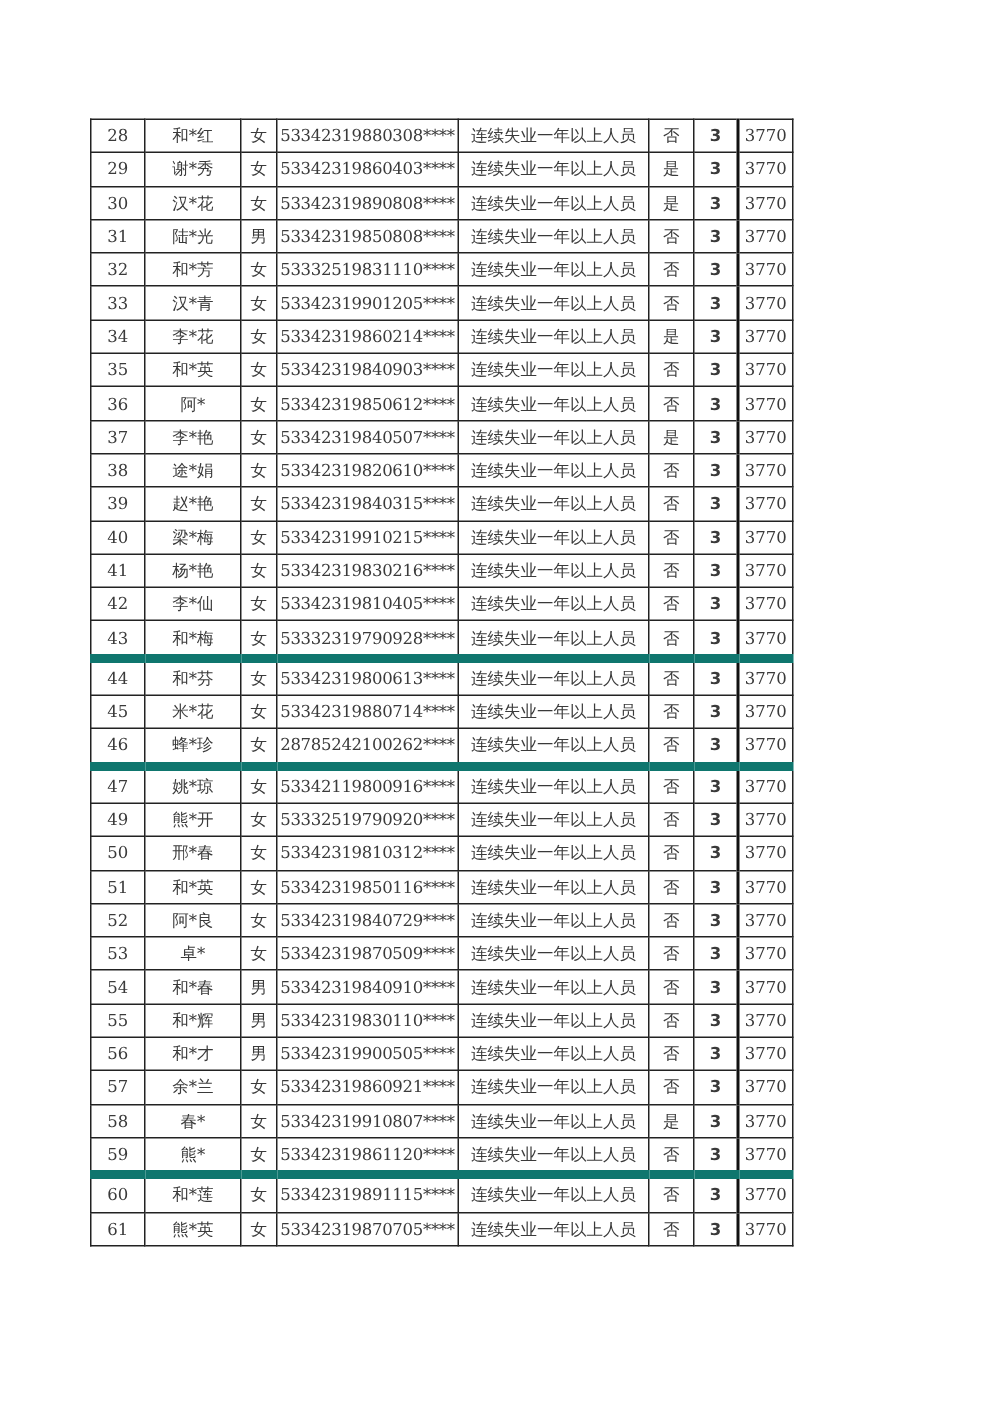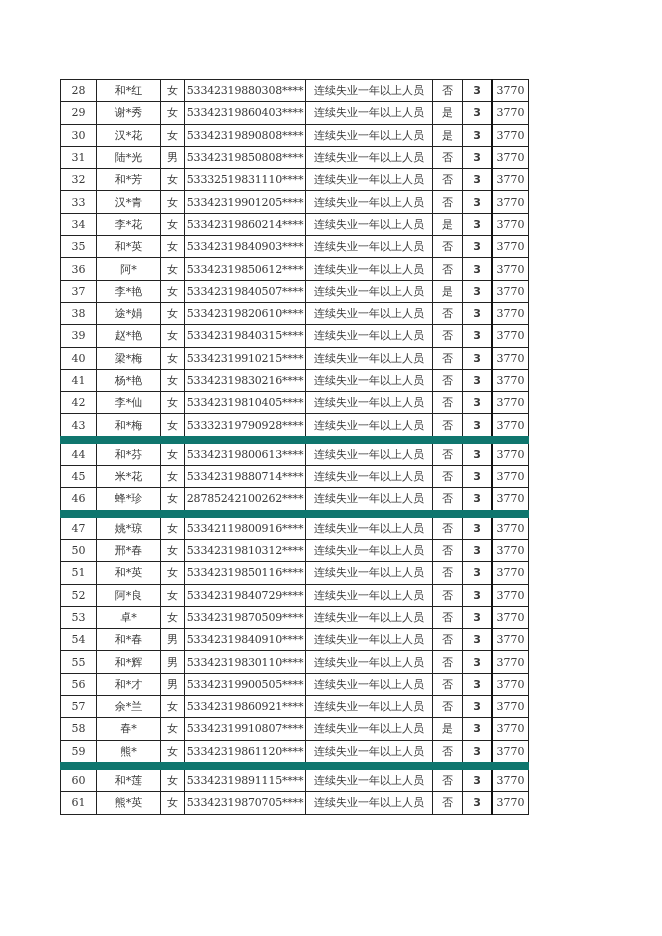--- a/index.html
+++ b/index.html
@@ -31,21 +31,21 @@
       padding: 0;
       text-align: center;
       vertical-align: middle;
       font-size: 11px;
       line-height: 11px;
       white-space: nowrap;
       overflow: hidden;
       color: #3a3a3a;
     }
     table.roster tr.thick-top td {
-      border-top: 8px solid #0f766e;
+      border-top: 6px solid #0f766e;
     }
     td.c-no { width: 35px; }
     td.c-name { width: 63px; }
     td.c-sex { width: 23px; }
     td.c-id { width: 120px; font-size: 10.5px; letter-spacing: -0.2px; margin-left: 38px; }
     td.c-cat { width: 126px; font-size: 11px; }
     td.c-flag { width: 29px; }
     td.c-months { width: 28px; font-family: "DejaVu Sans", "Liberation Sans", sans-serif; font-weight: bold; font-size: 10.5px; color: #111; border-right: 2px solid #111 !important; }
     td.c-amount { width: 35px; font-size: 11px; }
   </style>
@@ -249,20 +249,30 @@
           <td class="c-no">47</td>
           <td class="c-name">姚*琼</td>
           <td class="c-sex">女</td>
           <td class="c-id">53342119800916****</td>
           <td class="c-cat">连续失业一年以上人员</td>
           <td class="c-flag">否</td>
           <td class="c-months">3</td>
           <td class="c-amount">3770</td>
         </tr>
         <tr>
+          <td class="c-no">49</td>
+          <td class="c-name">熊*开</td>
+          <td class="c-sex">女</td>
+          <td class="c-id">53332519790920****</td>
+          <td class="c-cat">连续失业一年以上人员</td>
+          <td class="c-flag">否</td>
+          <td class="c-months">3</td>
+          <td class="c-amount">3770</td>
+        </tr>
+        <tr>
           <td class="c-no">50</td>
           <td class="c-name">邢*春</td>
           <td class="c-sex">女</td>
           <td class="c-id">53342319810312****</td>
           <td class="c-cat">连续失业一年以上人员</td>
           <td class="c-flag">否</td>
           <td class="c-months">3</td>
           <td class="c-amount">3770</td>
         </tr>
         <tr>

